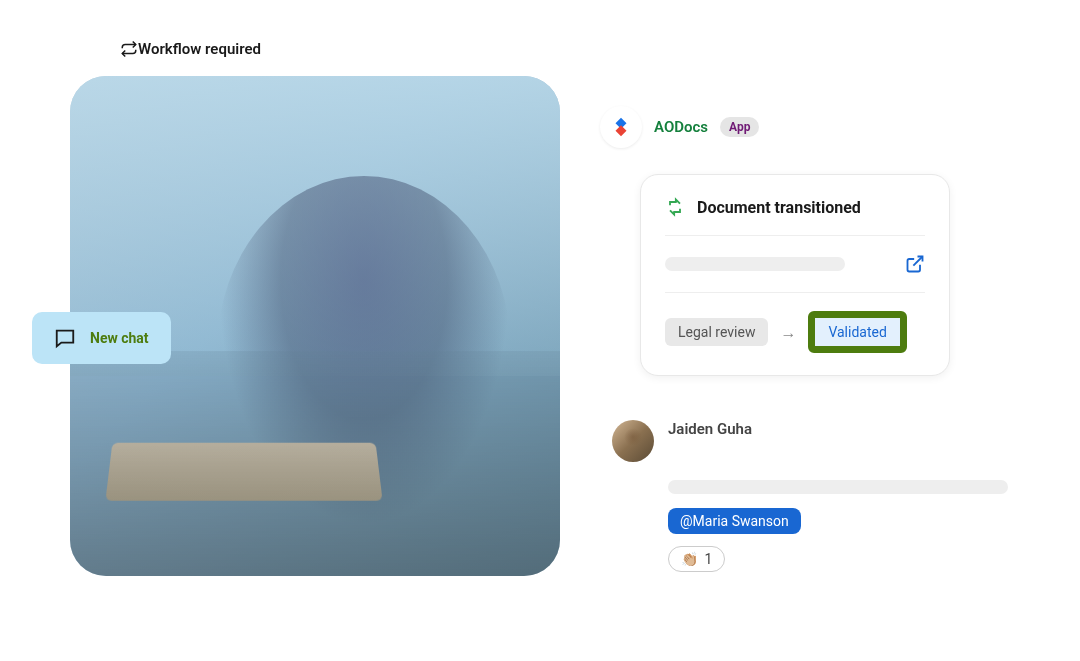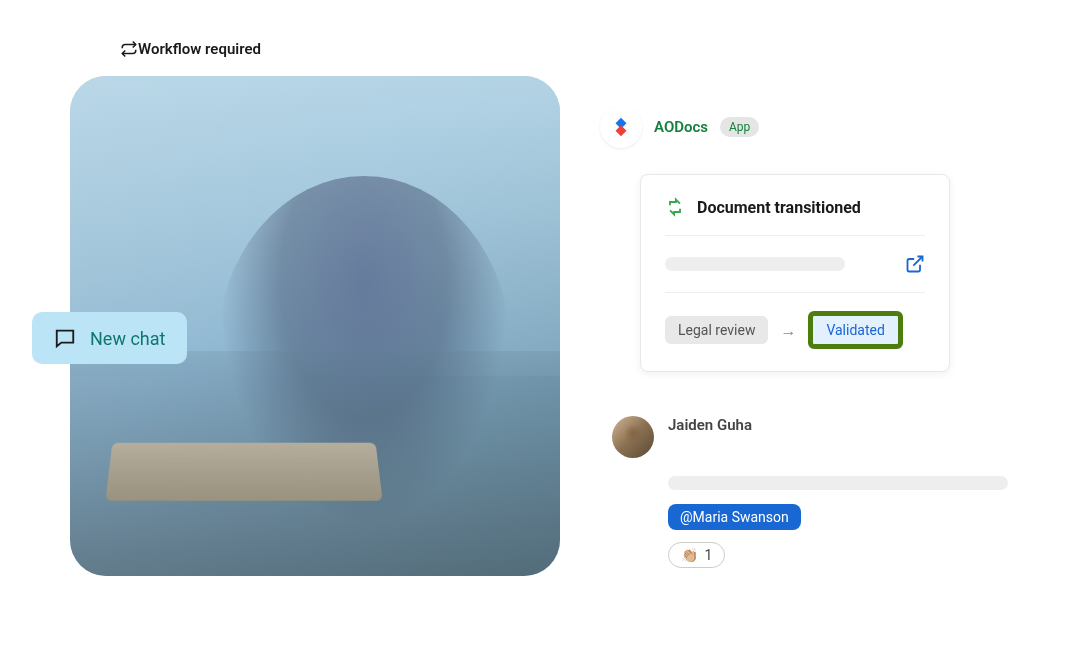--- a/index.html
+++ b/index.html
@@ -99,23 +99,23 @@
       display: flex;
       align-items: center;
       gap: 14px;
       z-index: 10;
     }
     .chat-icon {
       width: 22px;
       height: 22px;
     }
     .new-chat-text {
-      font-size: 18px;
-      font-weight: 400;
-      color: #0f766e;
+      font-size: 14px;
+      font-weight: 700;
+      color: #4d7c0f;
     }
     .right-panel {
       flex: 1;
       padding-top: 30px;
     }
     .app-header {
       display: flex;
       align-items: center;
       gap: 12px;
       margin-bottom: 26px;
@@ -130,29 +130,29 @@
       justify-content: center;
       box-shadow: 0 1px 3px rgba(0,0,0,0.08);
     }
     .app-name {
       font-size: 15px;
       font-weight: 600;
       color: #15803d;
     }
     .app-badge {
       background: #e5e5e5;
-      color: #15803d;
+      color: #701a75;
       font-size: 12px;
-      font-weight: 400;
+      font-weight: 700;
       padding: 3px 9px;
       border-radius: 10px;
     }
     .transition-card {
       background: #fff;
-      border-radius: 8px;
+      border-radius: 18px;
       border: 1px solid #e8e8e8;
       box-shadow: 0 2px 8px rgba(0,0,0,0.06);
       padding: 22px 24px;
       width: 310px;
       margin-left: 40px;
     }
     .transition-header {
       display: flex;
       align-items: center;
       gap: 12px;
@@ -197,21 +197,21 @@
       font-size: 14px;
       font-weight: 400;
     }
     .status-from {
       background: #e8e8e8;
       color: #555;
     }
     .status-to {
       background: #e3f0fd;
       color: #1967d2;
-      border: 5px solid #4d7c0f;
+      border: 7px solid #4d7c0f;
     }
     .arrow-icon {
       color: #888;
       font-size: 16px;
     }
     .user-section {
       margin-top: 44px;
       margin-left: 12px;
     }
     .user-header {

